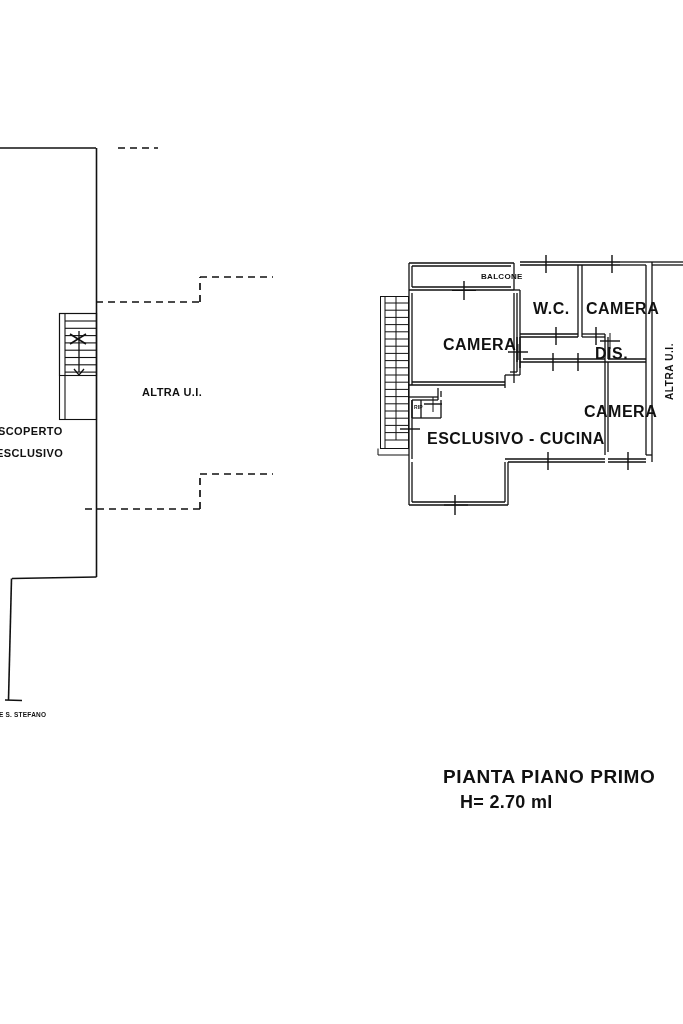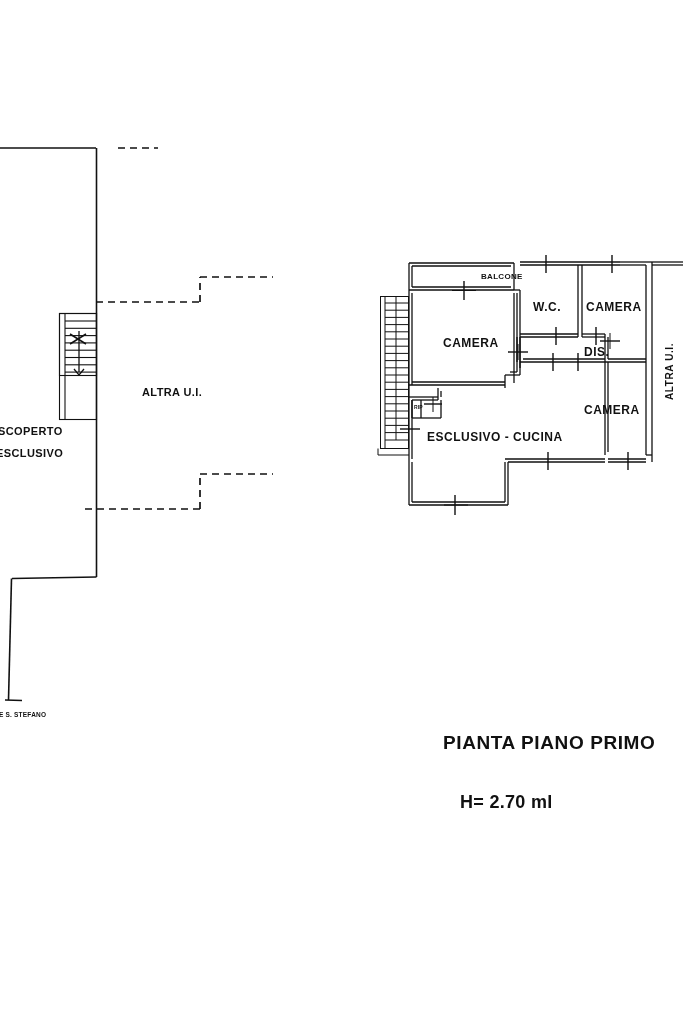--- a/index.html
+++ b/index.html
@@ -47,21 +47,21 @@
     letter-spacing: 0.3px;
     text-align: center;
   }
   .roomlbl {
     position: absolute;
     font-family: "Liberation Sans", sans-serif;
     font-weight: bold;
     color: #111111;
     white-space: nowrap;
   }
-  .lbl-lg  { font-size: 12px; letter-spacing: 0.5px; }
+  .lbl-lg  { font-size: 16px; letter-spacing: 0.5px; }
   .lbl-md  { font-size: 11px; letter-spacing: 0.4px; }
   .lbl-sm  { font-size: 8px;  letter-spacing: 0.3px; }
   .lbl-xs  { font-size: 5px;  letter-spacing: 0.1px; }
   .lbl-vert {
     font-size: 10px;
     letter-spacing: 0.6px;
     transform-origin: left top;
     transform: rotate(-90deg);
   }
   .lbl-site {
@@ -296,28 +296,28 @@
   </svg>
 
   <div class="roomlbl lbl-sm" style="left:437px; top:272px;padding-left:44px;">BALCONE</div>
 
   <div class="roomlbl lbl-lg" style="left:443px; top:336px;">CAMERA</div>
 
   <div class="roomlbl lbl-lg" style="left:533px; top:300px;">W.C.</div>
 
   <div class="roomlbl lbl-lg" style="left:586px; top:300px;">CAMERA</div>
 
-  <div class="roomlbl lbl-lg" style="left:536px; top:345px;padding-left:48px;">DIS.</div>
+  <div class="roomlbl lbl-lg" style="left:547px; top:345px;padding-left:48px;">DIS.</div>
 
   <div class="roomlbl lbl-lg" style="left:584px; top:403px;">CAMERA</div>
 
   <div class="roomlbl lbl-lg" style="left:427px; top:430px;">ESCLUSIVO - CUCINA</div>
 
   <div class="roomlbl lbl-xs" style="left:414px; top:404px;">RIP</div>
 
   <div class="roomlbl lbl-vert" style="left:664px; top:400px;">ALTRA U.I.</div>
 
 
-  <div class="cap caption-main" style="left:443px; top:732px;text-align:right;">PIANTA PIANO PRIMO</div>
+  <div class="cap caption-main" style="left:443px; top:766px;text-align:right;">PIANTA PIANO PRIMO</div>
 
   <div class="cap caption-sub" style="left:460px; top:792px;">H= 2.70 ml</div>
 
 </div>
 
 </body></html>

